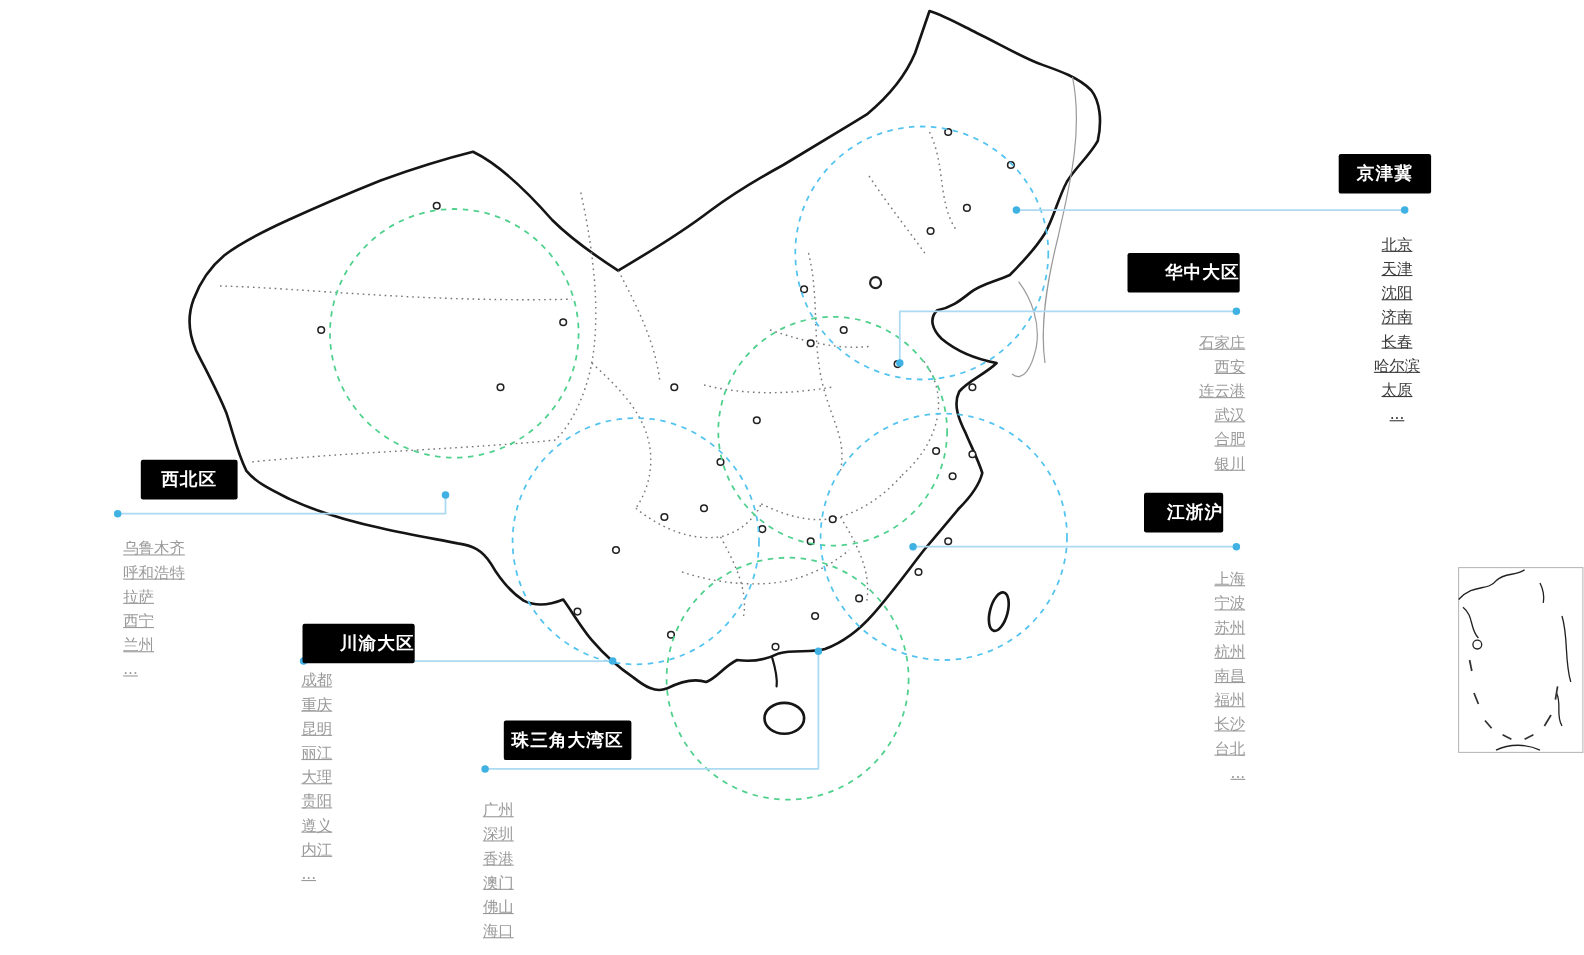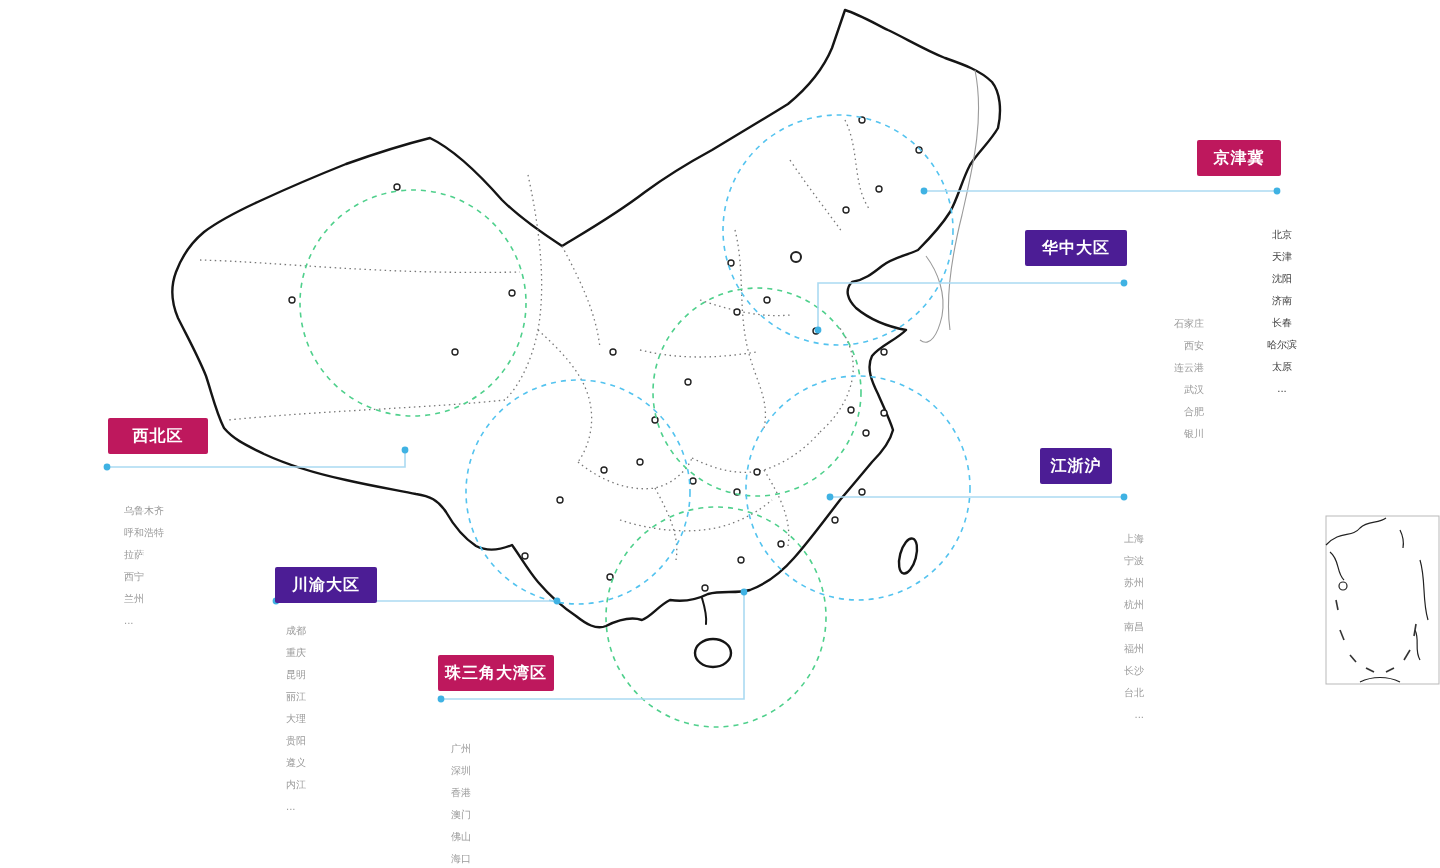--- a/index.html
+++ b/index.html
@@ -3,39 +3,39 @@
 <meta charset="utf-8">
 <style>
   html,body{margin:0;padding:0;background:#ffffff;}
   body{font-family:"DejaVu Sans","Liberation Sans",sans-serif;}
   .stage{position:relative;width:1440px;height:868px;background:#ffffff;overflow:hidden;}
   .map-svg{position:absolute;left:0;top:0;}
 
   .badge{position:absolute;height:36px;line-height:36px;text-align:center;
          color:#ffffff;font-size:16px;font-weight:700;letter-spacing:1px;
          border-radius:2px;box-sizing:border-box;}
-  .badge.green{background:#be185d;}
-  .badge.blue{background:#4c1d95;}
+  .badge.green{background:#000000;margin-left:20px;}
+  .badge.blue{background:#000000;text-align:right;}
 
   .b-jjj{left:1197px;top:140px;width:84px;}
   .b-hz {left:1025px;top:230px;width:102px;}
-  .b-xb {left:108px; top:418px;width:100px;}
+  .b-xb {left:108px; top:418px;width:88px;}
   .b-cy {left:275px; top:550px;width:102px;margin-top:17px;}
   .b-zsj{left:438px; top:655px;width:116px;}
   .b-jzh{left:1040px;top:448px;width:72px;}
 
-  .citylist{position:absolute;margin:16px;padding:0;list-style:none;
-            font-size:10px;color:#9a9a9a;width:120px;}
+  .citylist{position:absolute;margin:4px;padding:0;list-style:none;
+            font-size:14px;color:#9a9a9a;width:120px;text-decoration:underline;}
   .citylist li{height:22px;line-height:22px;white-space:nowrap;}
   .citylist.dark{color:#3a3a3a;}
   .citylist.center{text-align:center;}
   .citylist.right{text-align:right;}
 
   .l-jjj{left:1206px;top:208px;}
-  .l-hz {left:1068px;top:297px;}
+  .l-hz {left:1008px;top:297px;}
   .l-xb {left:108px; top:484px;}
   .l-cy {left:270px; top:604px;}
   .l-zsj{left:435px; top:722px;}
   .l-jzh{left:1008px;top:512px;}
 </style>
 </head>
 <body>
 
 <div class="stage">
 

